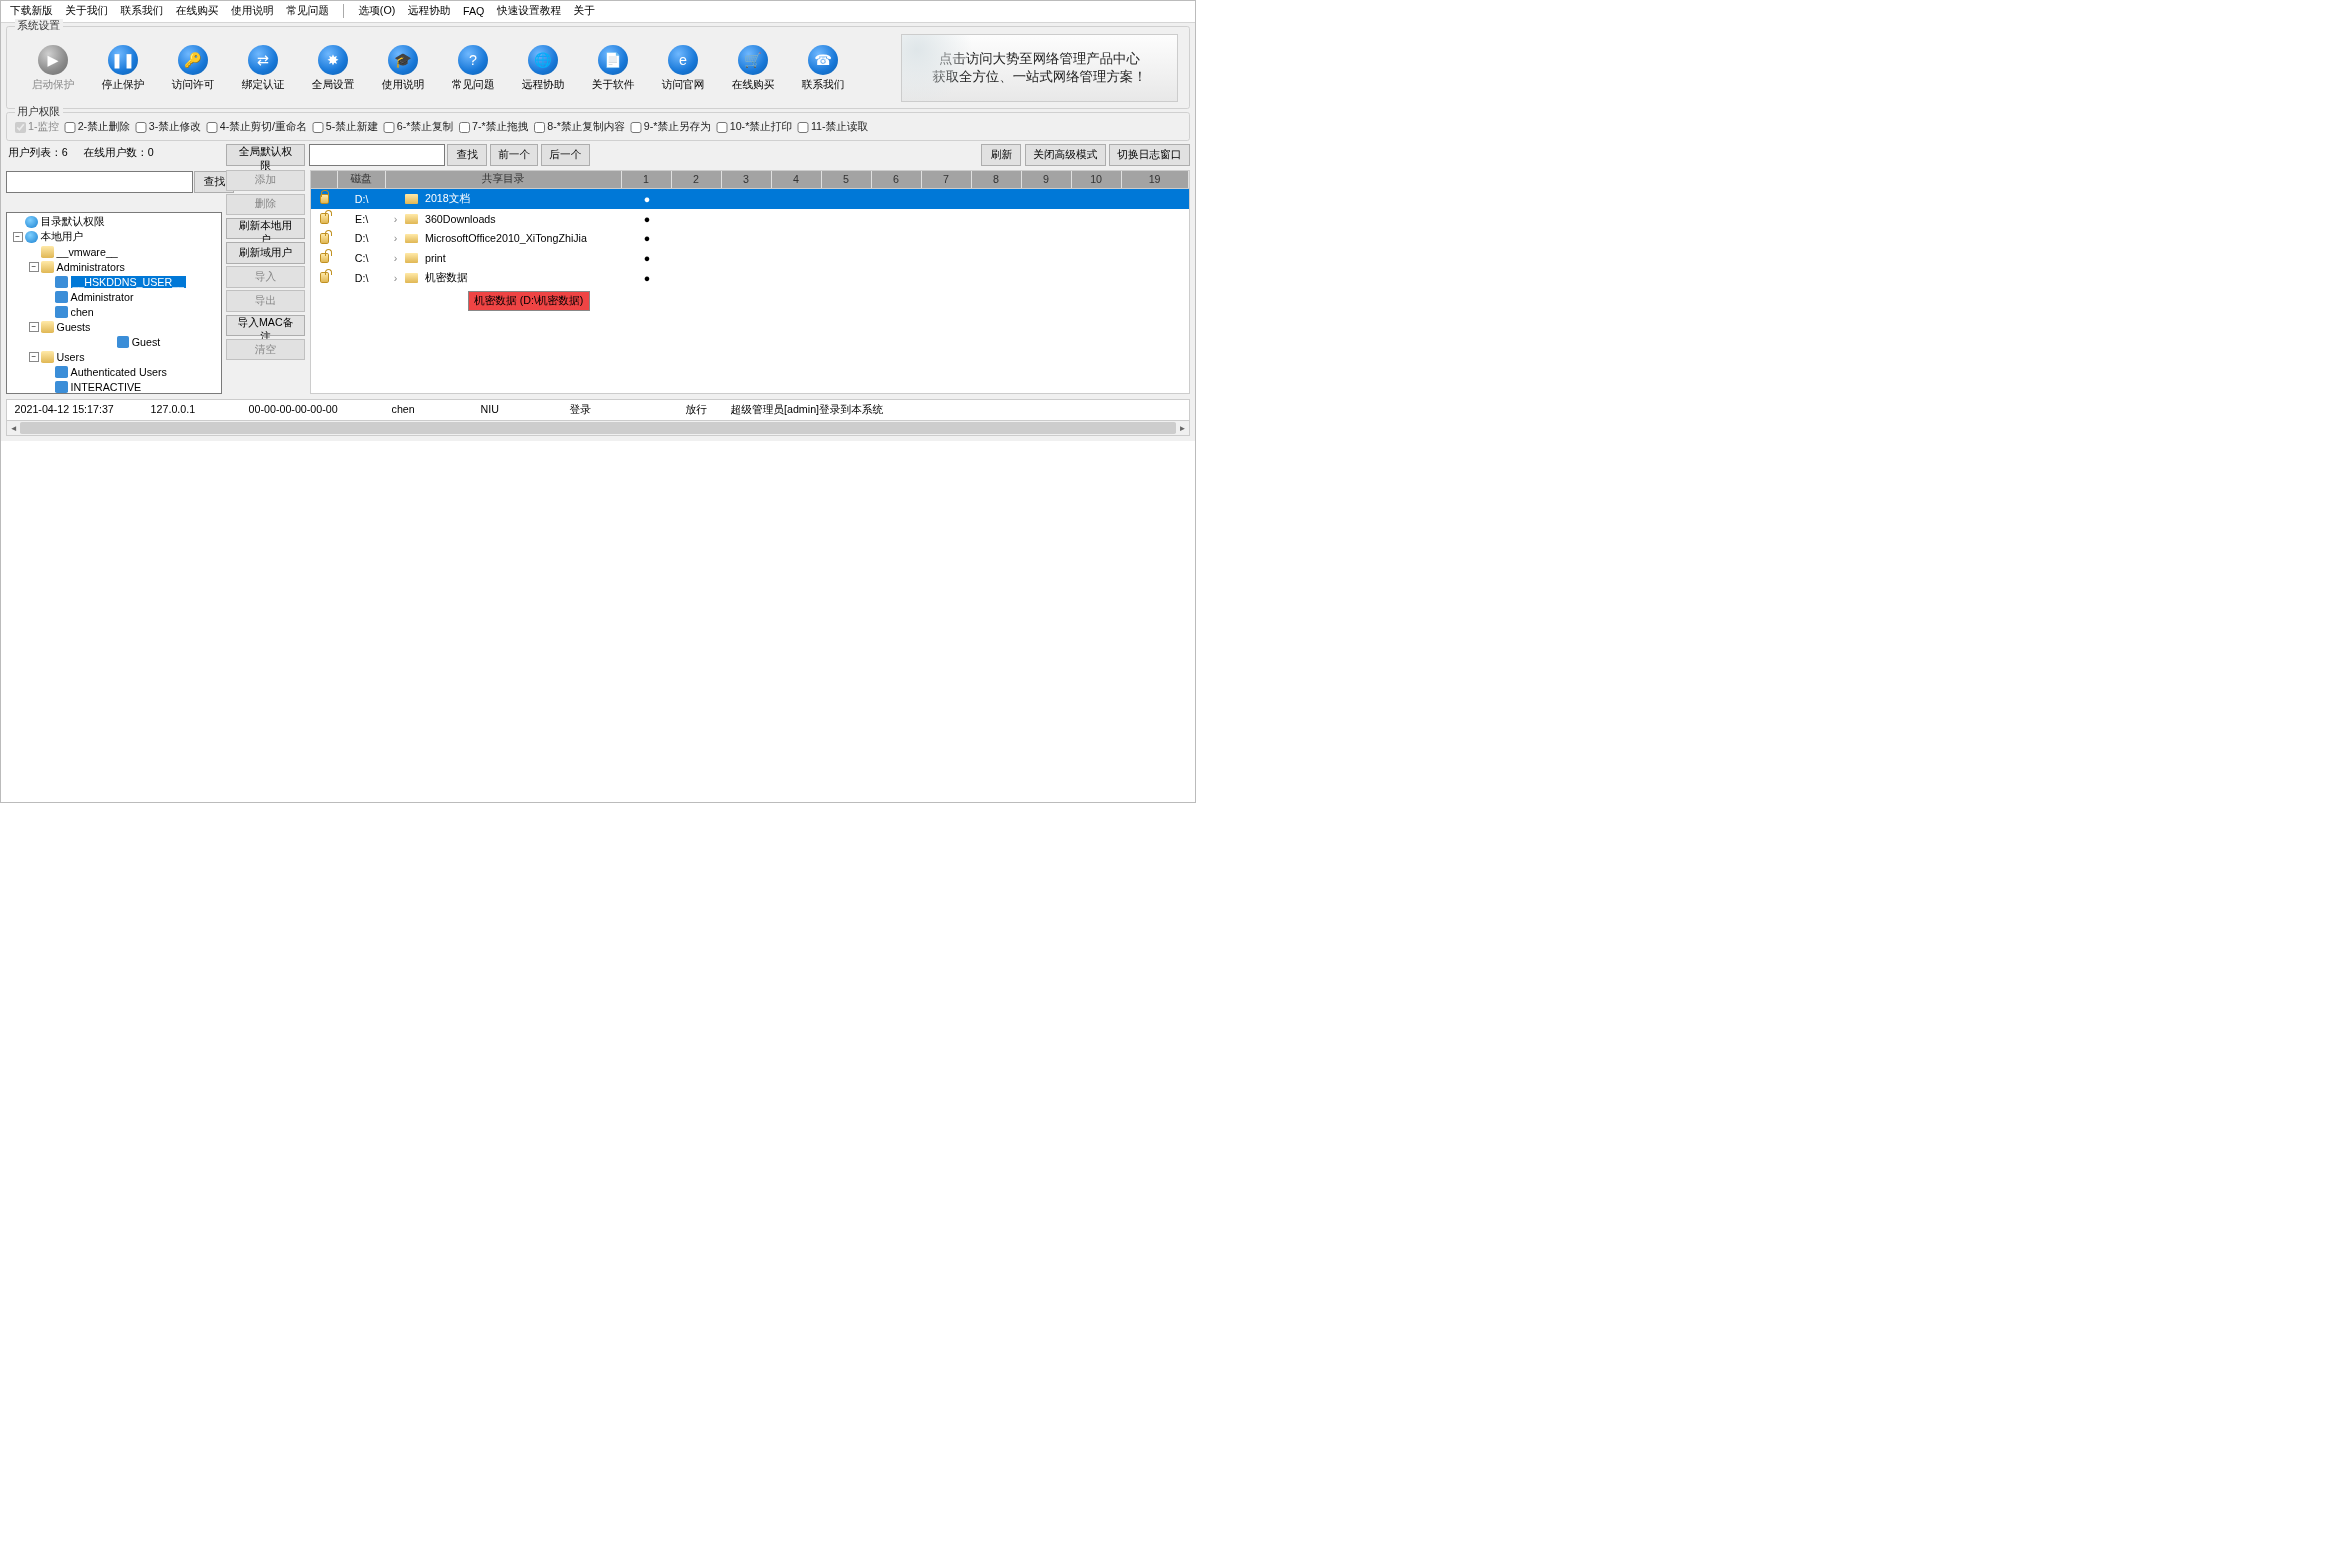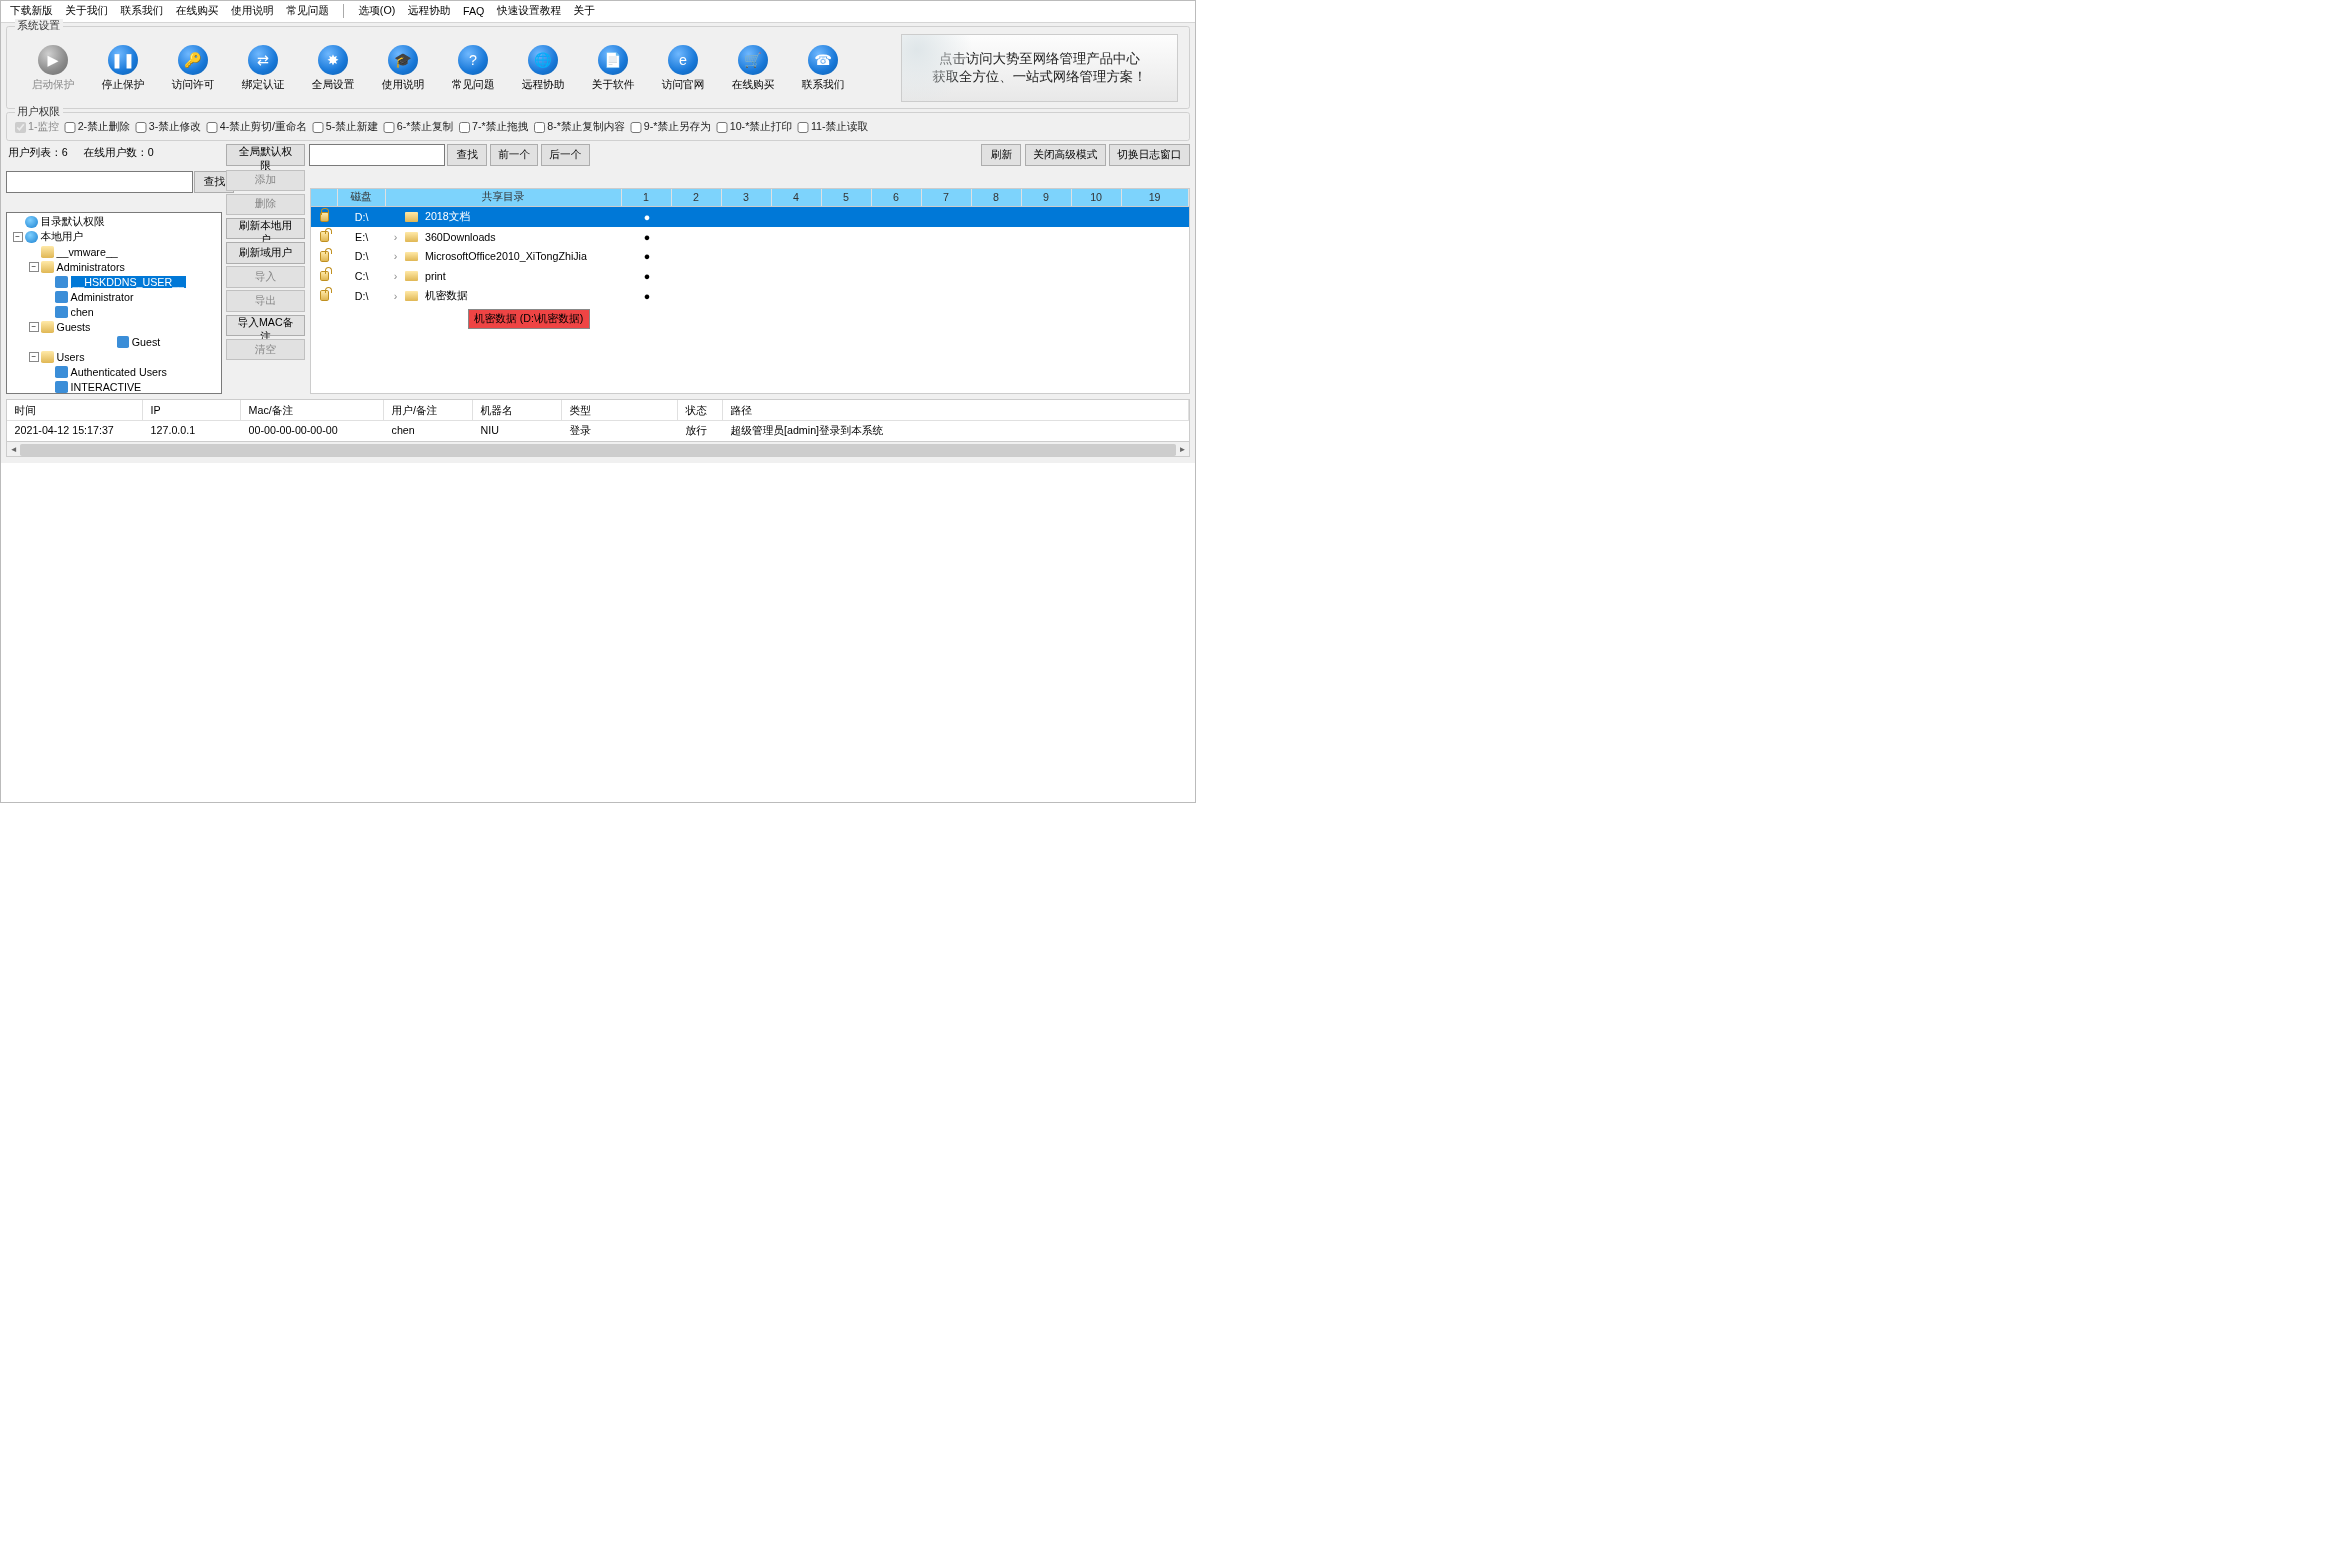--- a/index.html
+++ b/index.html
@@ -42,21 +42,21 @@
 .tree-icon { width: 12.5px; height: 12.5px; margin-right: 2.7px; }
 .globe { background: radial-gradient(circle at 40% 35%, #7fd0ff, #1a80d0); border-radius: 50%; }
 .group-icon { background: linear-gradient(#ffe9a8,#e0b754); border-radius: 1.8px; }
 .user-icon { background: #3b8ed8; border-radius: 1.8px; position:relative; }
 .node-selected { background: #0078d7; color: #fff; }
 .mid-pane { width: 80px; display: flex; flex-direction: column; gap: 2.7px; padding-top: 0; }
 .mid-pane .btn { width: 79px; }
 .col-top-row { display: flex; gap: 2.7px; align-items: center; margin-bottom: 3.6px; }
 .col-top-row input { height: 21.5px; width: 136px; border: 0.9px solid #7a7a7a; background:#fff; padding: 0 3.6px; }
 .right-pane { flex: 1; display: flex; flex-direction: column; overflow: hidden; }
-.share-header { display: flex; background: #7dd3fc; border: 0.9px solid #ccc; height: 19.7px; margin-top: 18px; }
+.share-header { display: flex; background: #a3a3a3; border: 0.9px solid #ccc; height: 19.7px; }
 .share-header .hcell { border-right: 0.9px solid #e0e0e0; font-size: 10.7px; display:flex; align-items:center; justify-content:center; color:#333; }
 .share-body { flex: 1; background: #fff; border: 0.9px solid #ccc; border-top: none; overflow: auto; position: relative; }
 .share-row { display: flex; height: 19.7px; align-items: center; font-size: 10.7px; cursor: pointer; }
 .share-row.selected { background: #0078d7; color: #fff; }
 .share-row .lock { width: 27px; display:flex; justify-content:center; }
 .share-row .disk { width: 48px; text-align:center; }
 .share-row .chev { width: 19.7px; text-align:center; color:#888; }
 .share-row .folder { width: 19.7px; display:flex; align-items:center; }
 .share-row .name { flex: 0 0 197px; }
 .share-row .dot { width: 50px; text-align:center; }
@@ -392,31 +392,20 @@
                 <span class="name">机密数据</span>
                 <span class="dot">●</span>
               </div>
               <div class="tooltip">机密数据 (D:\机密数据)</div>
           </div>
         </div>
       </div>
 
       <div class="lower">
         <div class="log-table">
-          <div class="log-header">
-            <div class="lh" style="width:136px;">时间</div>
-            <div class="lh" style="width:98px;">IP</div>
-
-            <div class="lh" style="width:143px;">Mac/备注</div>
-            <div class="lh" style="width:89px;">用户/备注</div>
-            <div class="lh" style="width:89px;">机器名</div>
-            <div class="lh" style="width:116px;">类型</div>
-            <div class="lh" style="width:45px;">状态</div>
-            <div class="lh" style="flex:1;">路径</div>
-          </div>
           <div class="log-body">
             <div class="log-rowd">
               <div class="lc" style="width:136px;">2021-04-12 15:17:37</div>
               <div class="lc" style="width:98px;">127.0.0.1</div>
               <div class="lc" style="width:143px;">00-00-00-00-00-00</div>
               <div class="lc" style="width:89px;">chen</div>
               <div class="lc" style="width:89px;">NIU</div>
               <div class="lc" style="width:116px;">登录</div>
               <div class="lc" style="width:45px;">放行</div>
               <div class="lc" style="flex:1;">超级管理员[admin]登录到本系统</div>

